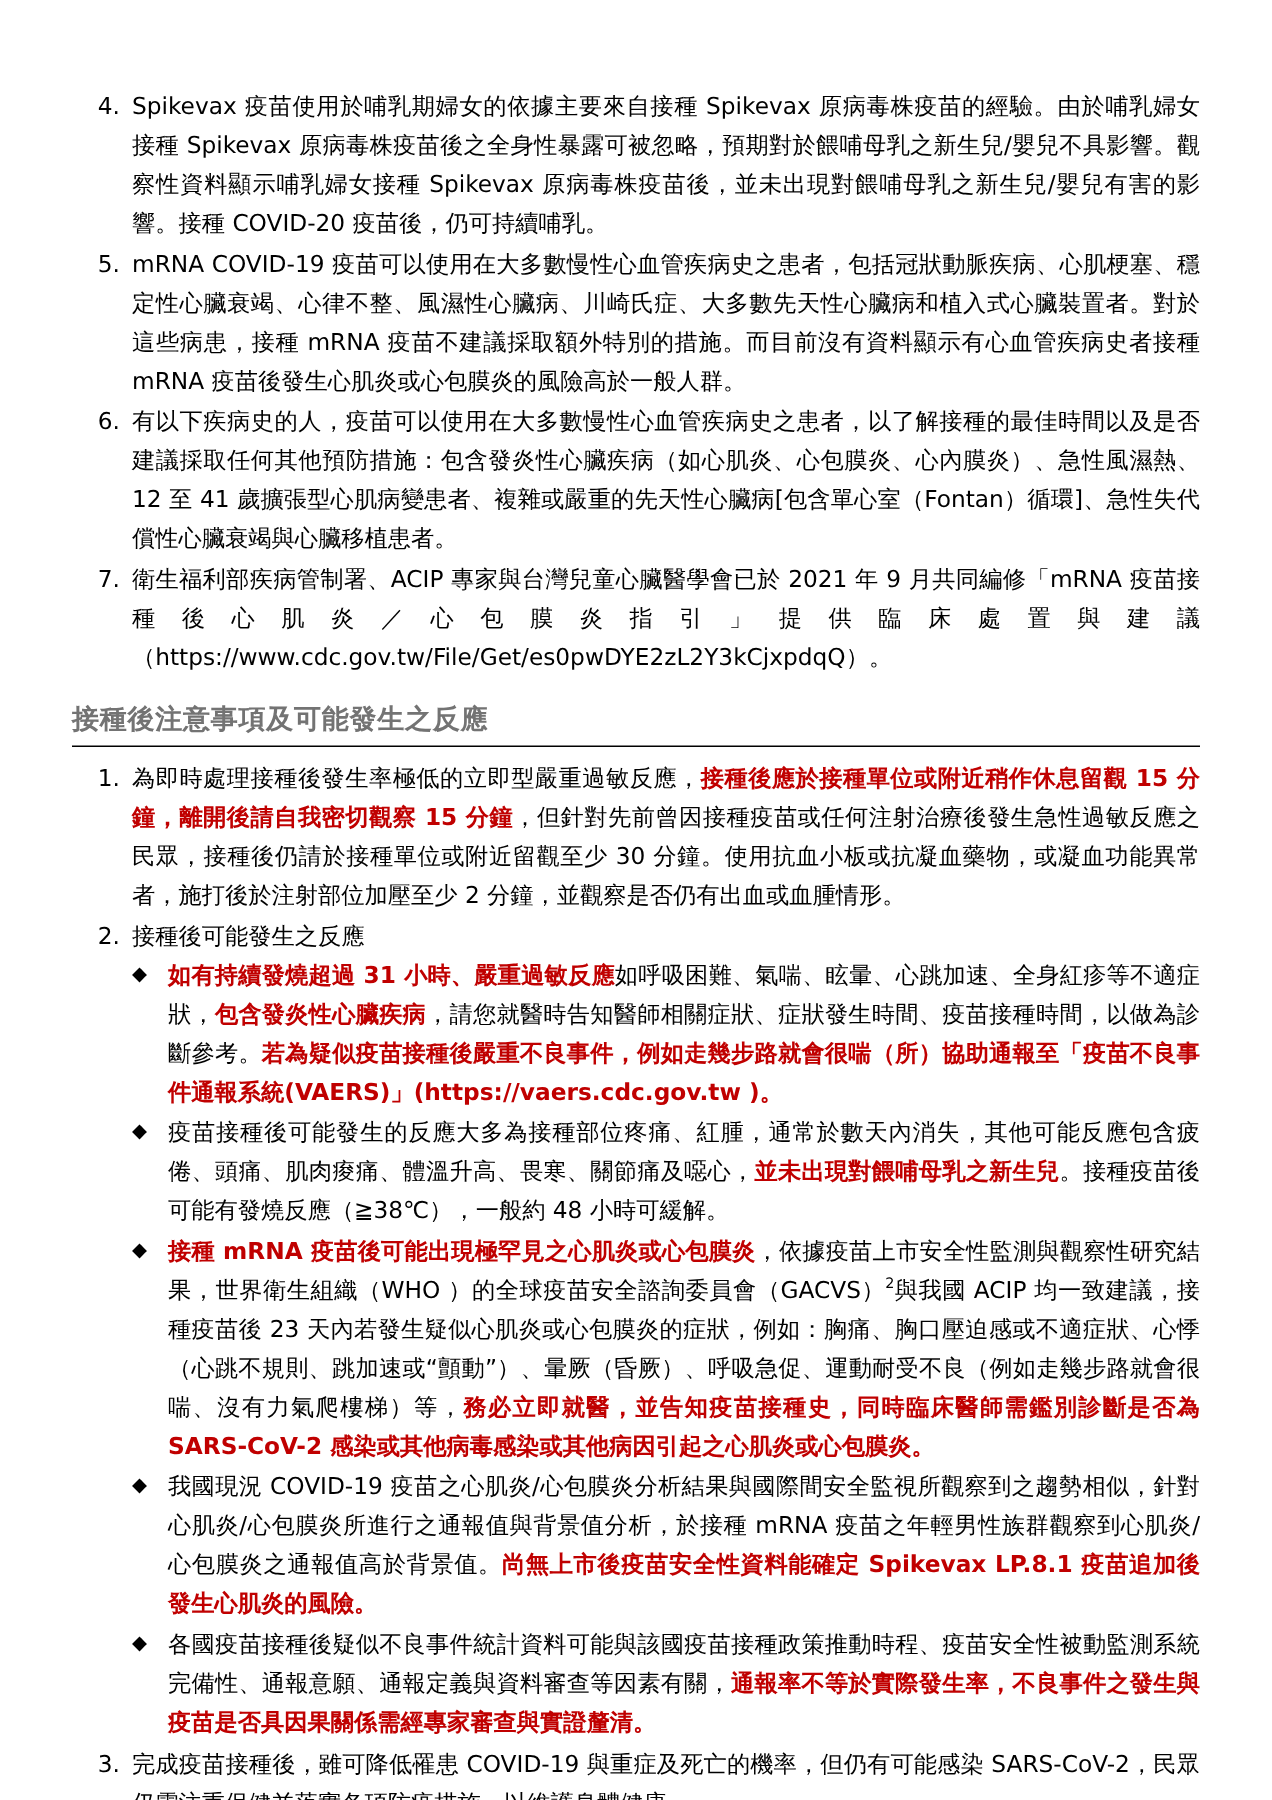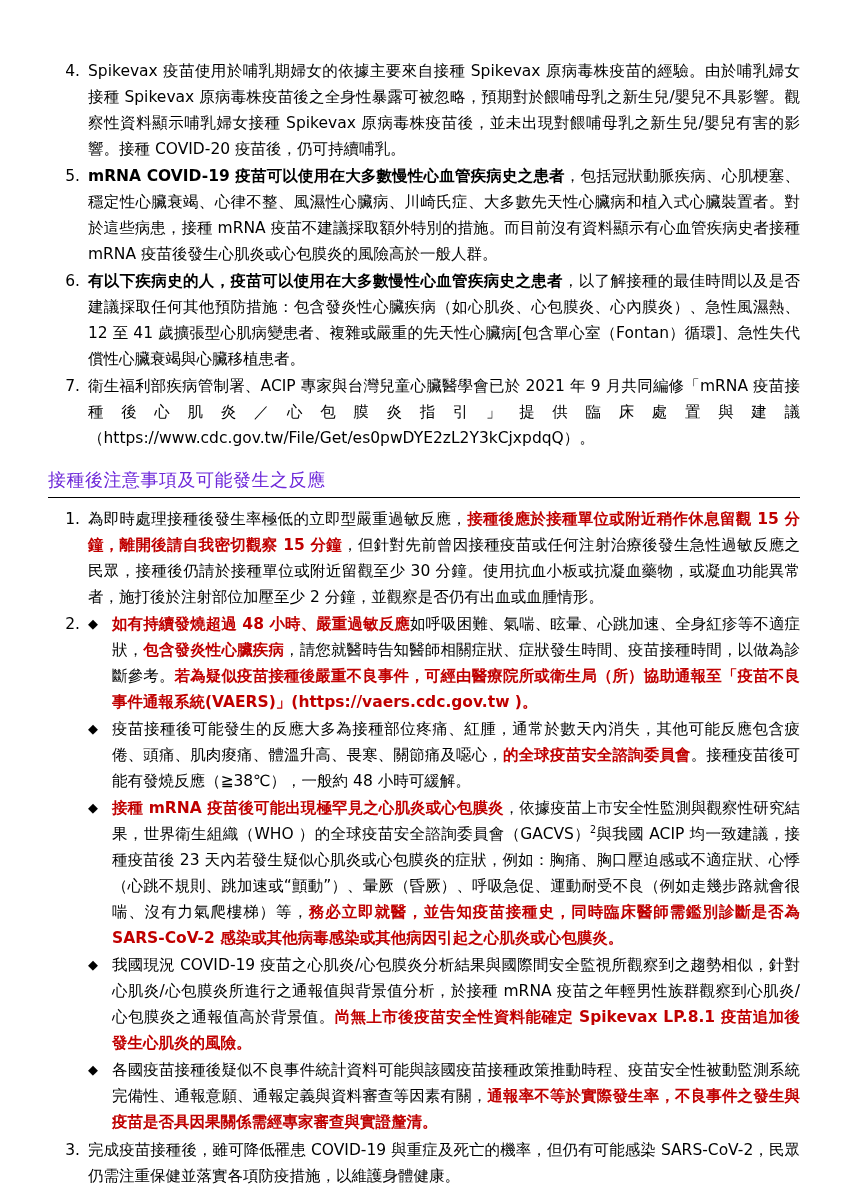--- a/index.html
+++ b/index.html
@@ -69,34 +69,34 @@
   }
   li.diamond-item > .body {
     flex: 1 1 auto;
     font-size: 15.5px;
     line-height: 26px;
     text-align: justify;
     text-justify: inter-ideograph;
   }
   
   .section-heading {
-    color: #6d28d9;
-    font-weight: normal;
+    color: #737373;
+    font-weight: bold;
     font-size: 18px;
     line-height: 30px;
     margin: 10px 0 2px 0;
     letter-spacing: 0.5px;
   }
   .rule {
     border: none;
     border-top: 1px solid #000000;
     margin: 2px 0 8px 0;
     height: 0;
   }
-  .bold { font-weight: bold; }
+  .bold { font-weight: normal; }
   .redbold { color: #c00000; font-weight: bold; }
   sup { font-size: 0.62em; vertical-align: super; line-height: 0; }
   
   .gap-sm { height: 3px; }
   .sub-list-wrap {
     margin-top: 2px;
     margin-bottom: 2px;
   }
 </style>
 </head>
@@ -139,28 +139,29 @@
   <ol class="num-list" id="section-list">
       <li class="num-item">
         <span class="marker">1.</span>
         <div class="body">
           <div><span>為即時處理接種後發生率極低的立即型嚴重過敏反應，</span><span class="redbold">接種後應於接種單位或附近稍作休息留觀 15 分鐘，離開後請自我密切觀察 15 分鐘</span><span>，但針對先前曾因接種疫苗或任何注射治療後發生急性過敏反應之民眾，接種後仍請於接種單位或附近留觀至少 30 分鐘。使用抗血小板或抗凝血藥物，或凝血功能異常者，施打後於注射部位加壓至少 2 分鐘，並觀察是否仍有出血或血腫情形。</span></div>
         </div>
       </li>
       <li class="num-item">
         <span class="marker">2.</span>
         <div class="body">
+          <div><span>接種後可能發生之反應</span></div>
           <ul class="diamond-list sub-list-wrap">
             <li class="diamond-item">
               <span class="dmarker">◆</span>
-              <div class="body"><span class="redbold">如有持續發燒超過 48 小時、嚴重過敏反應</span><span>如呼吸困難、氣喘、眩暈、心跳加速、全身紅疹等不適症狀，</span><span class="redbold">包含發炎性心臟疾病</span><span>，請您就醫時告知醫師相關症狀、症狀發生時間、疫苗接種時間，以做為診斷參考。</span><span class="redbold">若為疑似疫苗接種後嚴重不良事件，可經由醫療院所或衛生局（所）協助通報至「疫苗不良事件通報系統(VAERS)」(https://vaers.cdc.gov.tw )。</span></div>
+              <div class="body"><span class="redbold">如有持續發燒超過 31 小時、嚴重過敏反應</span><span>如呼吸困難、氣喘、眩暈、心跳加速、全身紅疹等不適症狀，</span><span class="redbold">包含發炎性心臟疾病</span><span>，請您就醫時告知醫師相關症狀、症狀發生時間、疫苗接種時間，以做為診斷參考。</span><span class="redbold">若為疑似疫苗接種後嚴重不良事件，例如走幾步路就會很喘（所）協助通報至「疫苗不良事件通報系統(VAERS)」(https://vaers.cdc.gov.tw )。</span></div>
             </li>
             <li class="diamond-item">
               <span class="dmarker">◆</span>
-              <div class="body"><span>疫苗接種後可能發生的反應大多為接種部位疼痛、紅腫，通常於數天內消失，其他可能反應包含疲倦、頭痛、肌肉痠痛、體溫升高、畏寒、關節痛及噁心，</span><span class="redbold">的全球疫苗安全諮詢委員會</span><span>。接種疫苗後可能有發燒反應（≧38℃），一般約 48 小時可緩解。</span></div>
+              <div class="body"><span>疫苗接種後可能發生的反應大多為接種部位疼痛、紅腫，通常於數天內消失，其他可能反應包含疲倦、頭痛、肌肉痠痛、體溫升高、畏寒、關節痛及噁心，</span><span class="redbold">並未出現對餵哺母乳之新生兒</span><span>。接種疫苗後可能有發燒反應（≧38℃），一般約 48 小時可緩解。</span></div>
             </li>
             <li class="diamond-item">
               <span class="dmarker">◆</span>
               <div class="body"><span class="redbold">接種 mRNA 疫苗後可能出現極罕見之心肌炎或心包膜炎</span><span>，依據疫苗上市安全性監測與觀察性研究結果，世界衛生組織（WHO ）的全球疫苗安全諮詢委員會（GACVS）</span><sup>2</sup><span>與我國 ACIP 均一致建議，接種疫苗後 23 天內若發生疑似心肌炎或心包膜炎的症狀，例如：胸痛、胸口壓迫感或不適症狀、心悸（心跳不規則、跳加速或“顫動”）、暈厥（昏厥）、呼吸急促、運動耐受不良（例如走幾步路就會很喘、沒有力氣爬樓梯）等，</span><span class="redbold">務必立即就醫，並告知疫苗接種史，同時臨床醫師需鑑別診斷是否為 SARS-CoV-2 感染或其他病毒感染或其他病因引起之心肌炎或心包膜炎。</span></div>
             </li>
             <li class="diamond-item">
               <span class="dmarker">◆</span>
               <div class="body"><span>我國現況 COVID-19 疫苗之心肌炎/心包膜炎分析結果與國際間安全監視所觀察到之趨勢相似，針對心肌炎/心包膜炎所進行之通報值與背景值分析，於接種 mRNA 疫苗之年輕男性族群觀察到心肌炎/心包膜炎之通報值高於背景值。</span><span class="redbold">尚無上市後疫苗安全性資料能確定 Spikevax LP.8.1 疫苗追加後發生心肌炎的風險。</span></div>
             </li>
             <li class="diamond-item">

